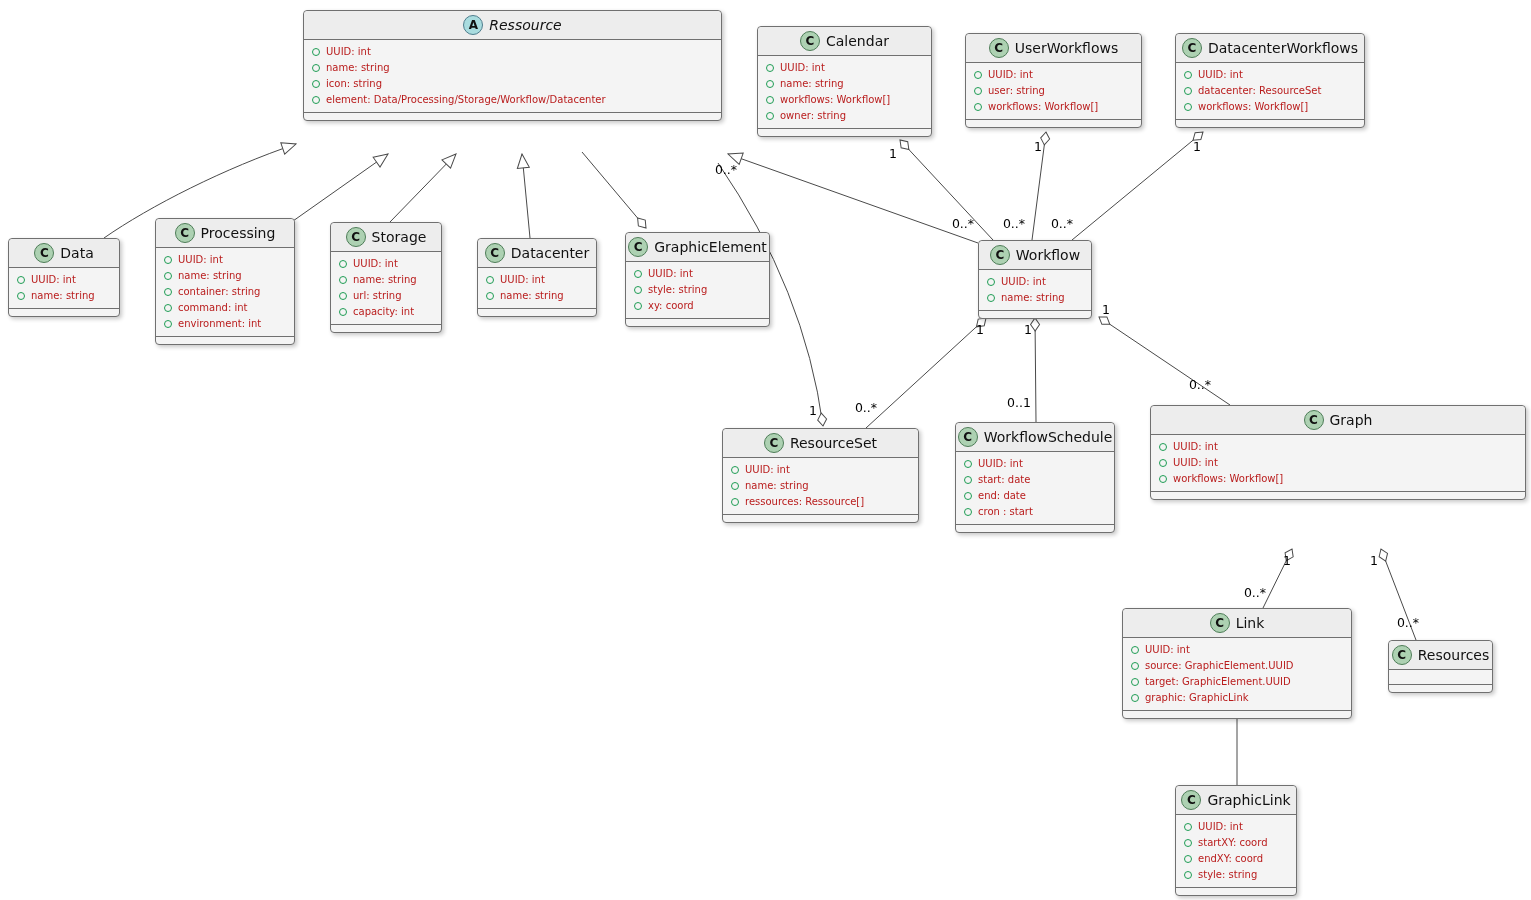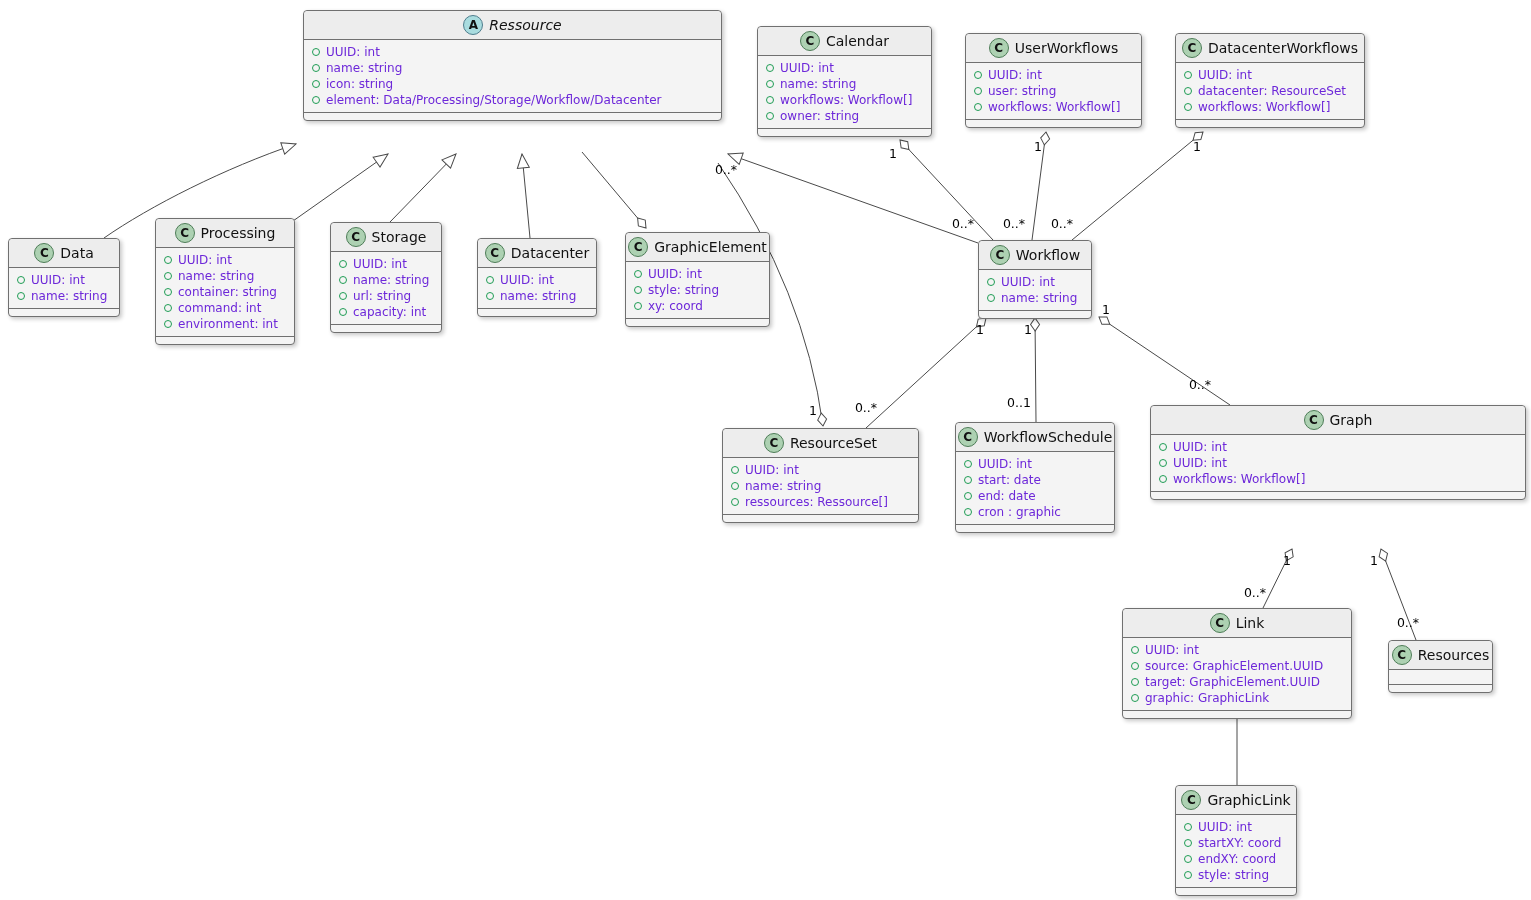--- a/index.html
+++ b/index.html
@@ -23,21 +23,21 @@
   .badge {
     width:20px; height:20px; border-radius:50%; flex:none;
     display:flex; align-items:center; justify-content:center;
     font-size:12px; font-weight:bold; color:#111; box-sizing:border-box;
   }
   .badge.class    { background:#add1b2; border:1px solid #4e7d58; }
   .badge.abstract { background:#a9dcdf; border:1px solid #4e7d8d; }
   .uml-name { font-size:14px; color:#111; }
   .uml-class.abstract .uml-name { font-style:italic; }
   .uml-attrs { padding:4px 8px; border-bottom:1px solid #707070; min-height:6px; }
-  .attr-row { display:flex; align-items:center; gap:6px; font-size:12px; line-height:16px; color:#6d28d9; white-space:nowrap; }
+  .attr-row { display:flex; align-items:center; gap:6px; font-size:10px; line-height:16px; color:#b91c1c; white-space:nowrap; }
   .field-icon { width:6px; height:6px; border:1.5px solid #1f9d55; border-radius:50%; background:transparent; flex:none; }
   .uml-methods { height:7px; }
 </style>
 </head>
 <body>
 
 <div class="stage">
   <svg class="edges" xmlns="http://www.w3.org/2000/svg">
     <defs>
       <marker id="tri" markerWidth="16" markerHeight="14" refX="15" refY="7" orient="auto" markerUnits="userSpaceOnUse">
@@ -337,21 +337,21 @@
           <div class="attr-row">
             <span class="field-icon"></span>
             <span>start: date</span>
           </div>
           <div class="attr-row">
             <span class="field-icon"></span>
             <span>end: date</span>
           </div>
           <div class="attr-row">
             <span class="field-icon"></span>
-            <span>cron : graphic</span>
+            <span>cron : start</span>
           </div>
         </div>
         <div class="uml-methods"></div>
       </div>
       <div class="uml-class" style="left: 1150px; top: 405px; width: 376px;">
         <div class="uml-header">
           <span class="badge class">C</span>
           <span class="uml-name">Graph</span>
         </div>
         <div class="uml-attrs">

